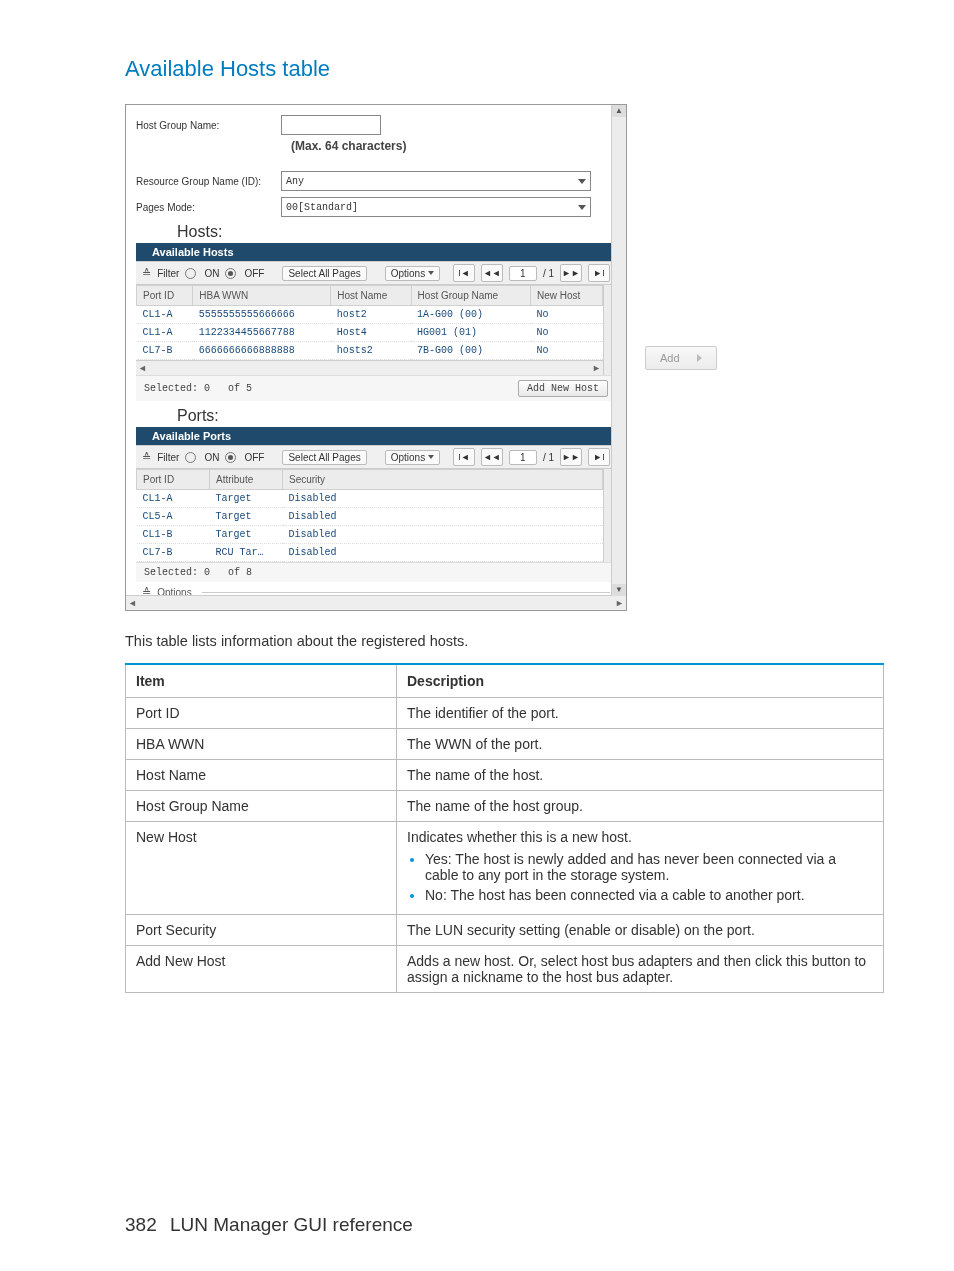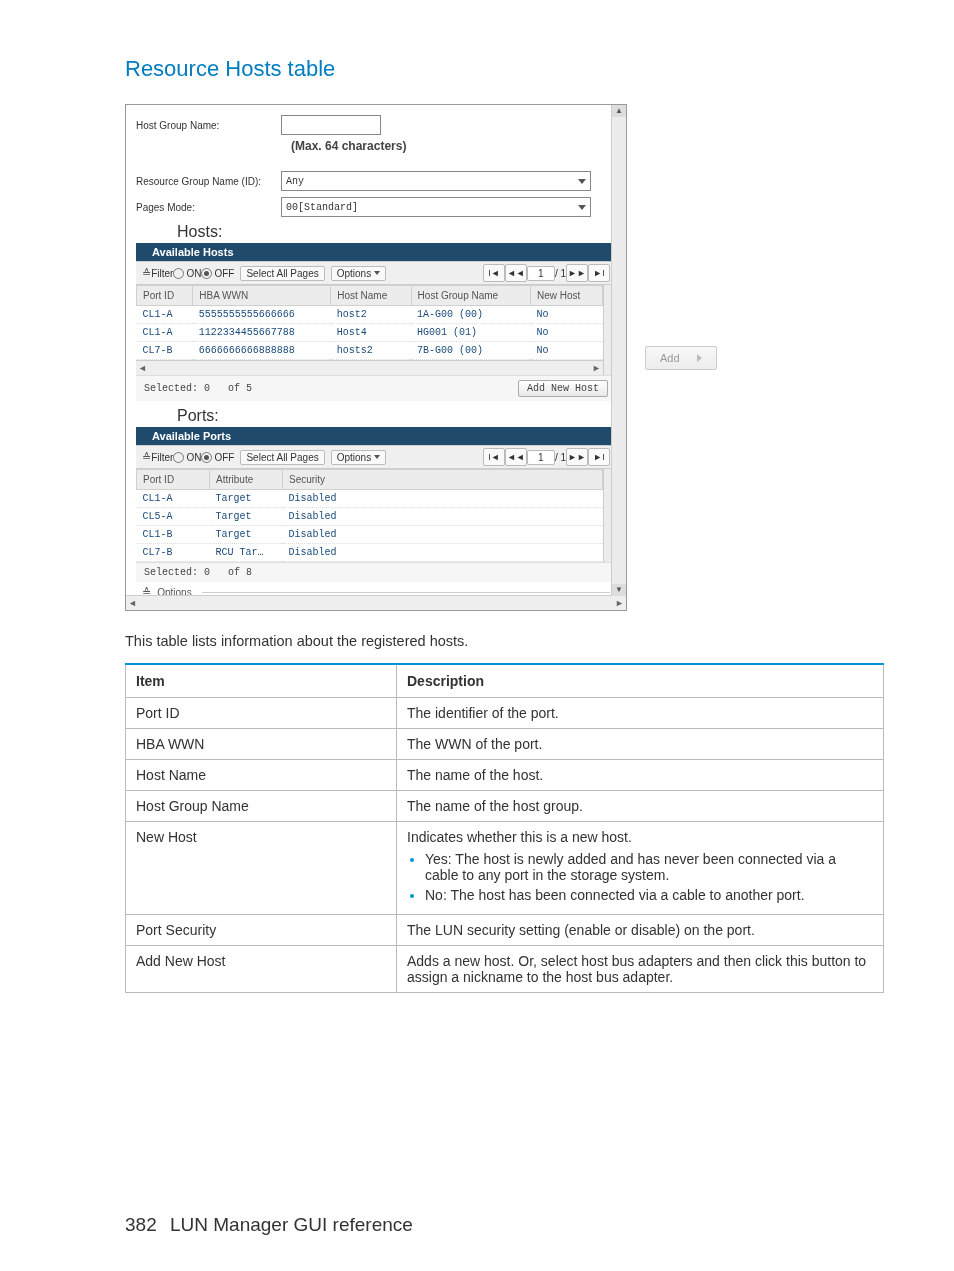--- a/index.html
+++ b/index.html
@@ -91,20 +91,21 @@
     font-size: 11px;
     padding: 3px 16px;
   }
   .toolbar {
     background: #f0f0f0;
     border-top: 1px solid #ccc;
     border-bottom: 1px solid #ccc;
     display: flex;
     align-items: center;
     padding: 2px 6px;
+    gap: 6px;
     font-size: 10px;
   }
   .collapse-icon::before {
     content: "≙";
     font-size: 11px;
     color: #555;
   }
   .radio {
     width: 9px; height: 9px;
     border: 1px solid #777;
@@ -301,21 +302,21 @@
     color: #555;
   }
   .vscrollbar .track { flex: 1; }
   .section-label { font-size: 16px; margin: 6px 0 2px 0; padding-left: 41px; }
 </style>
 </head>
 <body>
 
 <div class="page">
 
-  <h2 class="section-title">Resource Hosts table</h2>
+  <h2 class="section-title">Available Hosts table</h2>
 
   <div class="screenshot-wrap">
     <div class="dlg">
       <div class="dlg-inner">
 
         <div class="form-row">
           <span class="flabel">Host Group Name:</span>
           <input class="txtinput" value="" style="">
         </div>
         <div class="caption">(Max. 64 characters)</div>

